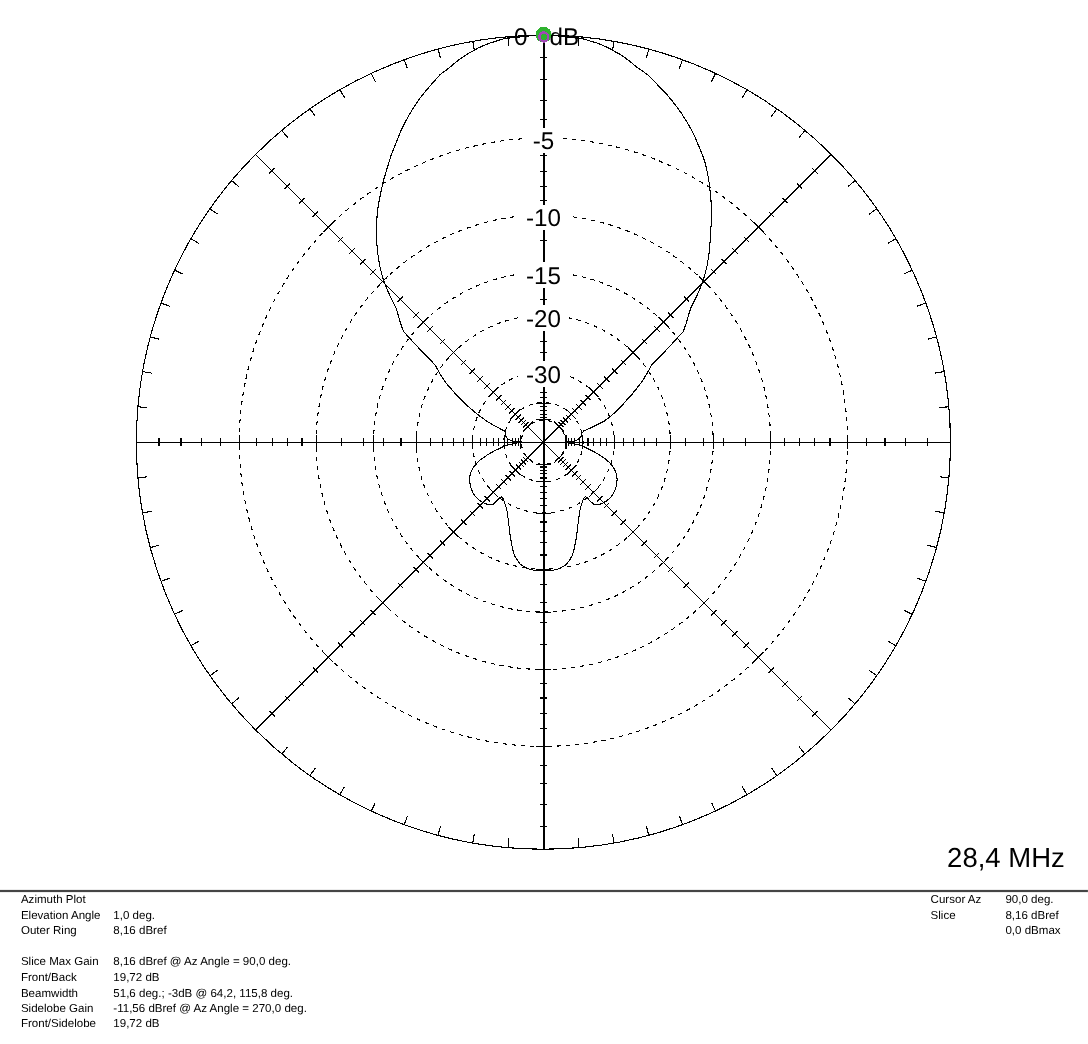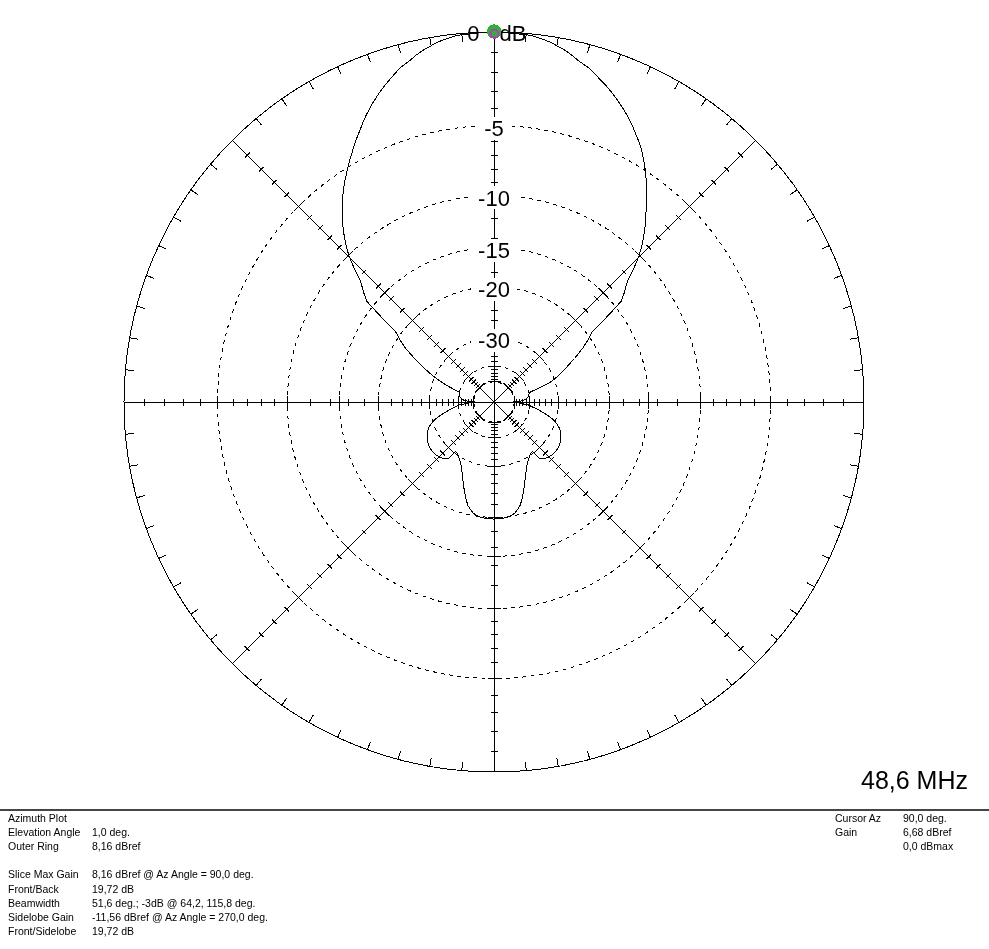--- a/index.html
+++ b/index.html
@@ -1,17 +1,17 @@
 <!DOCTYPE html>
 <html><head>
 <meta charset="utf-8">
 <style>
 html,body{margin:0;padding:0;background:#fff;width:989px;height:949px;overflow:hidden;}
 body{font-family:"Liberation Sans",sans-serif;position:relative;}
-.t{position:absolute;font-size:10.5px;color:#000;white-space:pre;line-height:14.2px;}
+.t{position:absolute;font-size:10.5px;color:#000;white-space:pre;line-height:14.2px;margin-left:11px;}
 </style>
 </head>
 <body>
 
 <svg width="989" height="812" viewBox="0 0 989 812" shape-rendering="crispEdges" style="position:absolute;left:0;top:0">
 
 <circle cx="494.0" cy="402.0" r="370.0" fill="none" stroke="#000" stroke-width="1"></circle>
 
 <path d="M862.6 369.8L854.1 370.5 M858.4 337.8L850.0 339.2 M851.4 306.2L843.2 308.4 M841.7 275.5L833.7 278.4 M829.3 245.6L821.6 249.2 M814.4 217.0L807.1 221.3 M797.1 189.8L790.1 194.7 M777.4 164.2L770.9 169.6 M731.8 118.6L726.4 125.1 M706.2 98.9L701.3 105.9 M679.0 81.6L674.8 88.9 M650.4 66.7L646.8 74.4 M620.5 54.3L617.6 62.3 M589.8 44.6L587.6 52.8 M558.2 37.6L556.8 46.0 M526.2 33.4L525.5 41.9 M461.8 33.4L462.5 41.9 M429.8 37.6L431.2 46.0 M398.2 44.6L400.4 52.8 M367.5 54.3L370.4 62.3 M337.6 66.7L341.2 74.4 M309.0 81.6L313.3 88.9 M281.8 98.9L286.7 105.9 M256.2 118.6L261.6 125.1 M210.6 164.2L217.1 169.6 M190.9 189.8L197.9 194.7 M173.6 217.0L180.9 221.3 M158.7 245.6L166.4 249.2 M146.3 275.5L154.3 278.4 M136.6 306.2L144.8 308.4 M129.6 337.8L138.0 339.2 M125.4 369.8L133.9 370.5 M125.4 434.2L133.9 433.5 M129.6 466.2L138.0 464.8 M136.6 497.8L144.8 495.6 M146.3 528.5L154.3 525.6 M158.7 558.4L166.4 554.8 M173.6 587.0L180.9 582.8 M190.9 614.2L197.9 609.3 M210.6 639.8L217.1 634.4 M256.2 685.4L261.6 678.9 M281.8 705.1L286.7 698.1 M309.0 722.4L313.2 715.1 M337.6 737.3L341.2 729.6 M367.5 749.7L370.4 741.7 M398.2 759.4L400.4 751.2 M429.8 766.4L431.2 758.0 M461.8 770.6L462.5 762.1 M526.2 770.6L525.5 762.1 M558.2 766.4L556.8 758.0 M589.8 759.4L587.6 751.2 M620.5 749.7L617.6 741.7 M650.4 737.3L646.8 729.6 M679.0 722.4L674.8 715.1 M706.2 705.1L701.3 698.1 M731.8 685.4L726.4 678.9 M777.4 639.8L770.9 634.4 M797.1 614.2L790.1 609.3 M814.4 587.0L807.1 582.8 M829.3 558.4L821.6 554.8 M841.7 528.5L833.7 525.6 M851.4 497.8L843.2 495.6 M858.4 466.2L850.0 464.8 M862.6 434.2L854.1 433.5" stroke="#000" stroke-width="1" fill="none"></path>
 
@@ -49,21 +49,21 @@
 <text x="494.0" y="347.9" font-size="22" text-anchor="middle" fill="#000">-30</text>
 
 <text x="479.5" y="40.8" font-size="22" text-anchor="end" fill="#000">0</text>
 <text x="499.5" y="40.8" font-size="22" fill="#000">dB</text>
 
 <circle cx="494.2" cy="31.5" r="7.2" fill="#2fb32f"></circle>
 
 <circle cx="494.4" cy="33.6" r="4.0" fill="none" stroke="#a04ab4" stroke-width="2.4"></circle>
 </svg>
 
-<div style="position:absolute;left:768px;top:766px;width:200px;text-align:right;font-size:25px;color:#000">48,6 MHz</div>
+<div style="position:absolute;left:768px;top:766px;width:200px;text-align:right;font-size:25px;color:#000">28,4 MHz</div>
 
 <div style="position:absolute;left:0;top:809px;width:989px;height:2px;background:#454545"></div>
 
 <div class="t" style="left:8px;top:810.5px">Azimuth Plot
 Elevation Angle
 Outer Ring
 
 Slice Max Gain
 Front/Back
 Beamwidth
@@ -74,17 +74,17 @@
 1,0 deg.
 8,16 dBref
 
 8,16 dBref @ Az Angle = 90,0 deg.
 19,72 dB
 51,6 deg.; -3dB @ 64,2, 115,8 deg.
 -11,56 dBref @ Az Angle = 270,0 deg.
 19,72 dB</div>
 
 <div class="t" style="left:835px;top:810.5px">Cursor Az
-Gain</div>
+Slice</div>
 
 <div class="t" style="left:903px;top:810.5px">90,0 deg.
-6,68 dBref
+8,16 dBref
 0,0 dBmax</div>
 
 </body></html>

